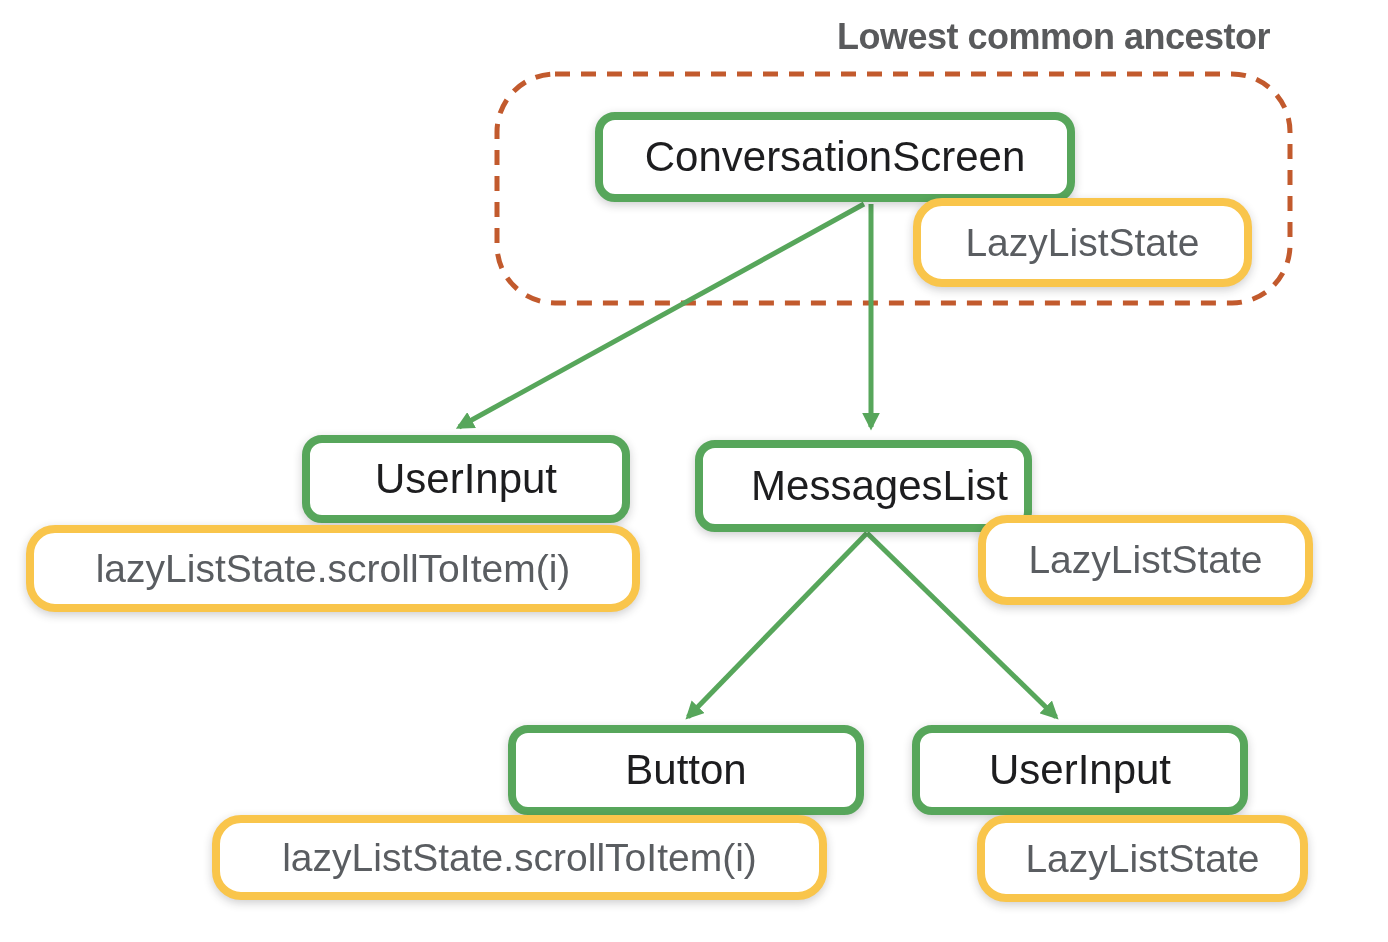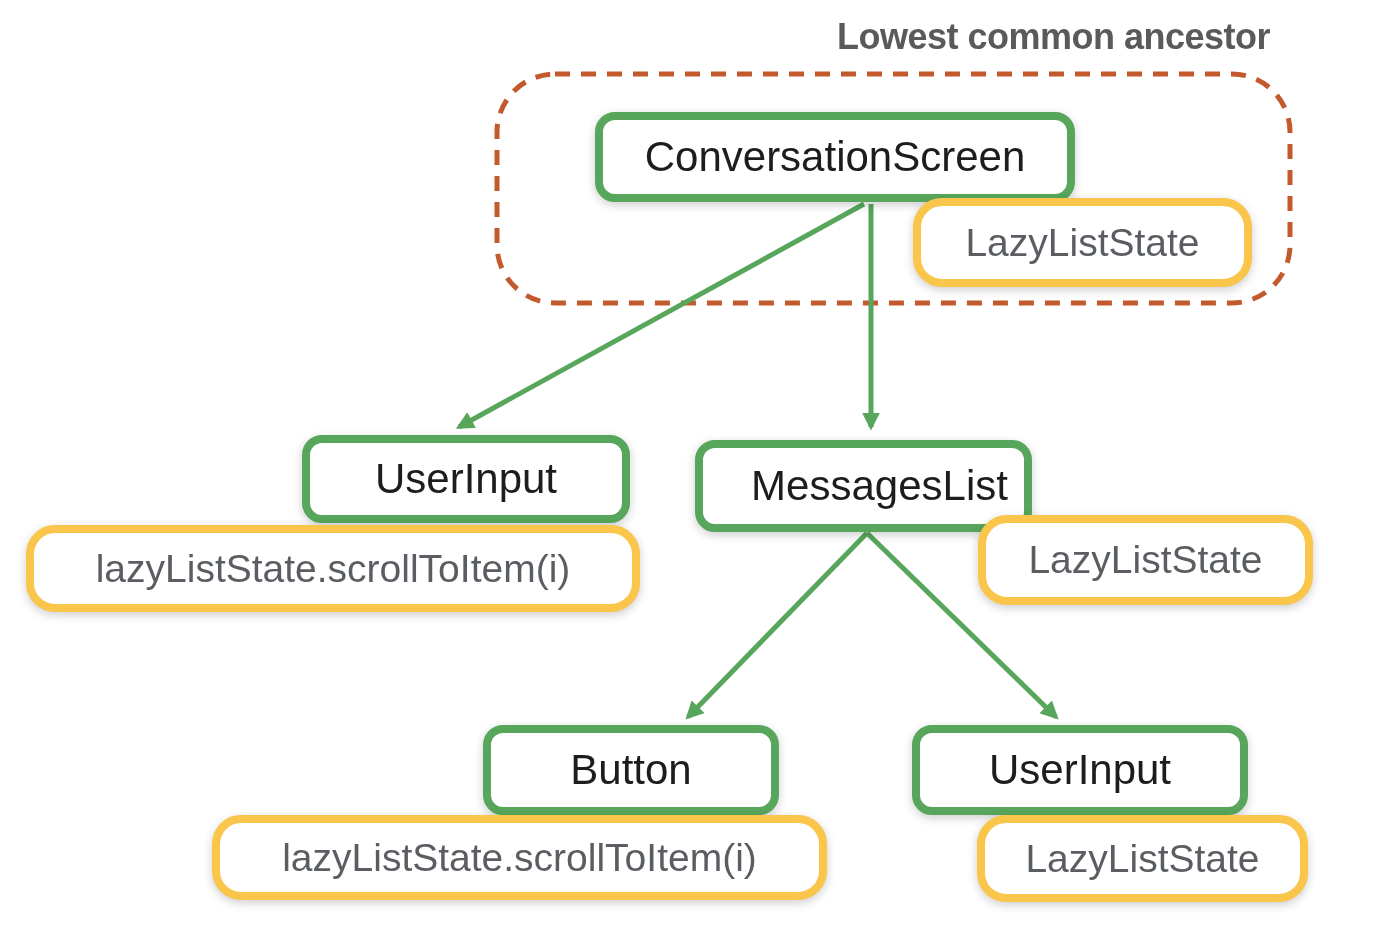--- a/index.html
+++ b/index.html
@@ -58,21 +58,21 @@
   .state-box{
     border:8px solid var(--state-border);
     border-radius:29px;
     color:var(--state-text);
     font-size:39px;
   }
   
   .node-conversation-screen{left:595px;top:112px;width:480px;height:90px;}
   .node-user-input{left:302px;top:435px;width:328px;height:88px;}
   .node-messages-list{left:695px;top:440px;width:337px;height:92px;padding-left:32px;}
-  .node-button{left:483px;top:725px;width:296px;height:90px;justify-content:center;}
+  .node-button{left:508px;top:725px;width:356px;height:90px;justify-content:center;}
   .node-lazy-column{left:912px;top:725px;width:336px;height:90px;}
   
   .state-conversation-screen{left:913px;top:198px;width:339px;height:89px;}
   .state-user-input{left:26px;top:525px;width:614px;height:87px;}
   .state-messages-list{left:978px;top:515px;width:335px;height:90px;}
   .state-button{left:212px;top:815px;width:615px;height:85px;}
   .state-lazy-column{left:977px;top:815px;width:331px;height:87px;}
 </style>
 </head>
 <body>

